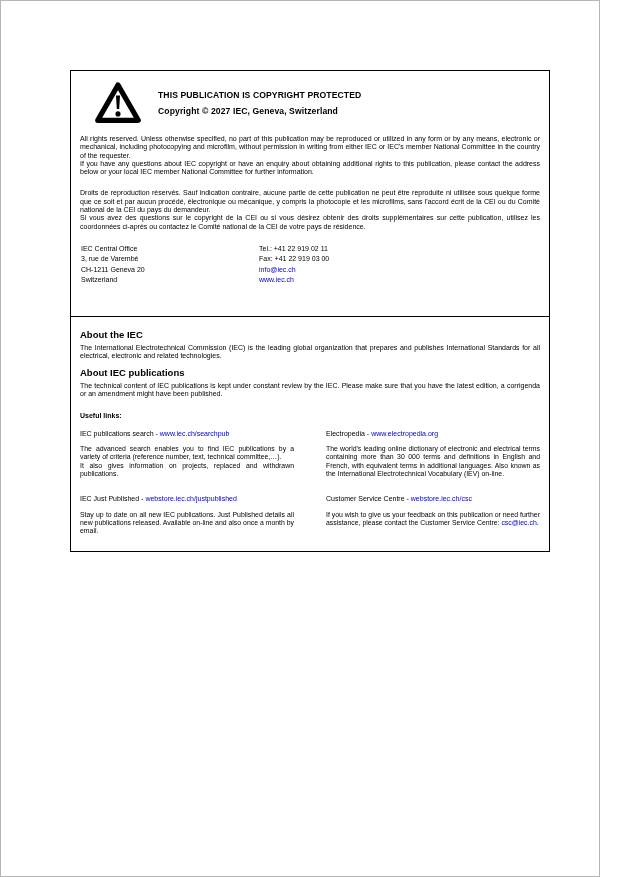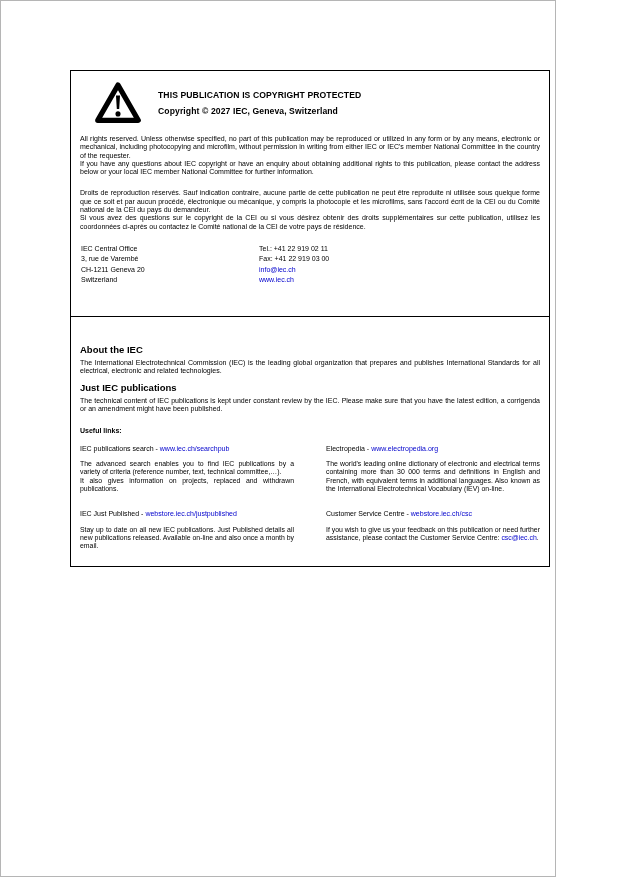--- a/index.html
+++ b/index.html
@@ -1,37 +1,37 @@
 <!DOCTYPE html>
 <html><head>
 <meta charset="utf-8">
 <style>
   html,body{margin:0;padding:0;background:#ffffff;}
   .page{
-    width:556px;height:877px;position:relative;background:#ffffff;color:#000;
+    width:600px;height:877px;position:relative;background:#ffffff;color:#000;
     font-family:"Liberation Sans","DejaVu Sans",sans-serif;
     box-shadow: inset 0 0 0 1px #b5b5b5;
     overflow:hidden;
   }
   .frame{
     position:absolute;left:70px;top:70px;width:478px;
     border:1px solid #000;background:#fff;
   }
   .copyright-section{padding:8px 9px 30px 9px;}
   .header-row{display:flex;align-items:center;margin:2px 0 10px 14px;}
   .warning-box{width:48px;height:44px;flex:0 0 auto;}
   .titles{margin-left:16px;}
   .title-line{font-size:8.6px;font-weight:bold;line-height:16px;letter-spacing:0.1px;}
   .body-text{font-size:7px;line-height:8.3px;text-align:justify;margin:0;}
   .para-gap{height:13px;}
   .contact{margin-top:13px;font-size:7px;line-height:10.4px;margin-left:1px;}
   .contact-row{display:flex;}
   .c-left{width:178px;flex:0 0 auto;}
   a.lnk{color:#0000cc;text-decoration:none;cursor:pointer;}
-  .about-section{border-top:1px solid #000;padding:22px 9px 16px 9px;}
+  .about-section{border-top:1px solid #000;padding:7px 9px 16px 9px;}
   .h-about{font-size:9.5px;font-weight:bold;margin:5px 0 4px 0;line-height:11px;}
   .para{font-size:7px;line-height:8.3px;text-align:justify;margin:0 0 7px 0;}
   .useful-label{font-size:7px;font-weight:bold;margin:13px 0 11px 0;}
   .links-grid{display:grid;grid-template-columns:1fr 1fr;column-gap:32px;row-gap:17px;}
   .cell-title{font-size:7px;line-height:8.5px;margin-bottom:7px;}
   .cell-body{font-size:6.9px;line-height:8.2px;text-align:justify;}
   .cell-body + .cell-body{margin-top:0;}
 </style>
 </head>
 <body>
@@ -79,21 +79,21 @@
           <span class="c-left">Switzerland</span>
           <a class="lnk">www.iec.ch</a>
         </div>
       </div>
     </div>
 
     <div class="about-section">
       <div class="h-about">About the IEC</div>
       <div class="para">The International Electrotechnical Commission (IEC) is the leading global organization that prepares and publishes International Standards for all electrical, electronic and related technologies.</div>
 
-      <div class="h-about">Just IEC publications</div>
+      <div class="h-about">About IEC publications</div>
       <div class="para">The technical content of IEC publications is kept under constant review by the IEC. Please make sure that you have the latest edition, a corrigenda or an amendment might have been published.</div>
 
       <div class="useful-label">Useful links:</div>
 
       <div class="links-grid">
 
         <div class="cell">
           <div class="cell-title">
             <span>IEC publications search - </span><a class="lnk">www.iec.ch/searchpub</a>
           </div>

